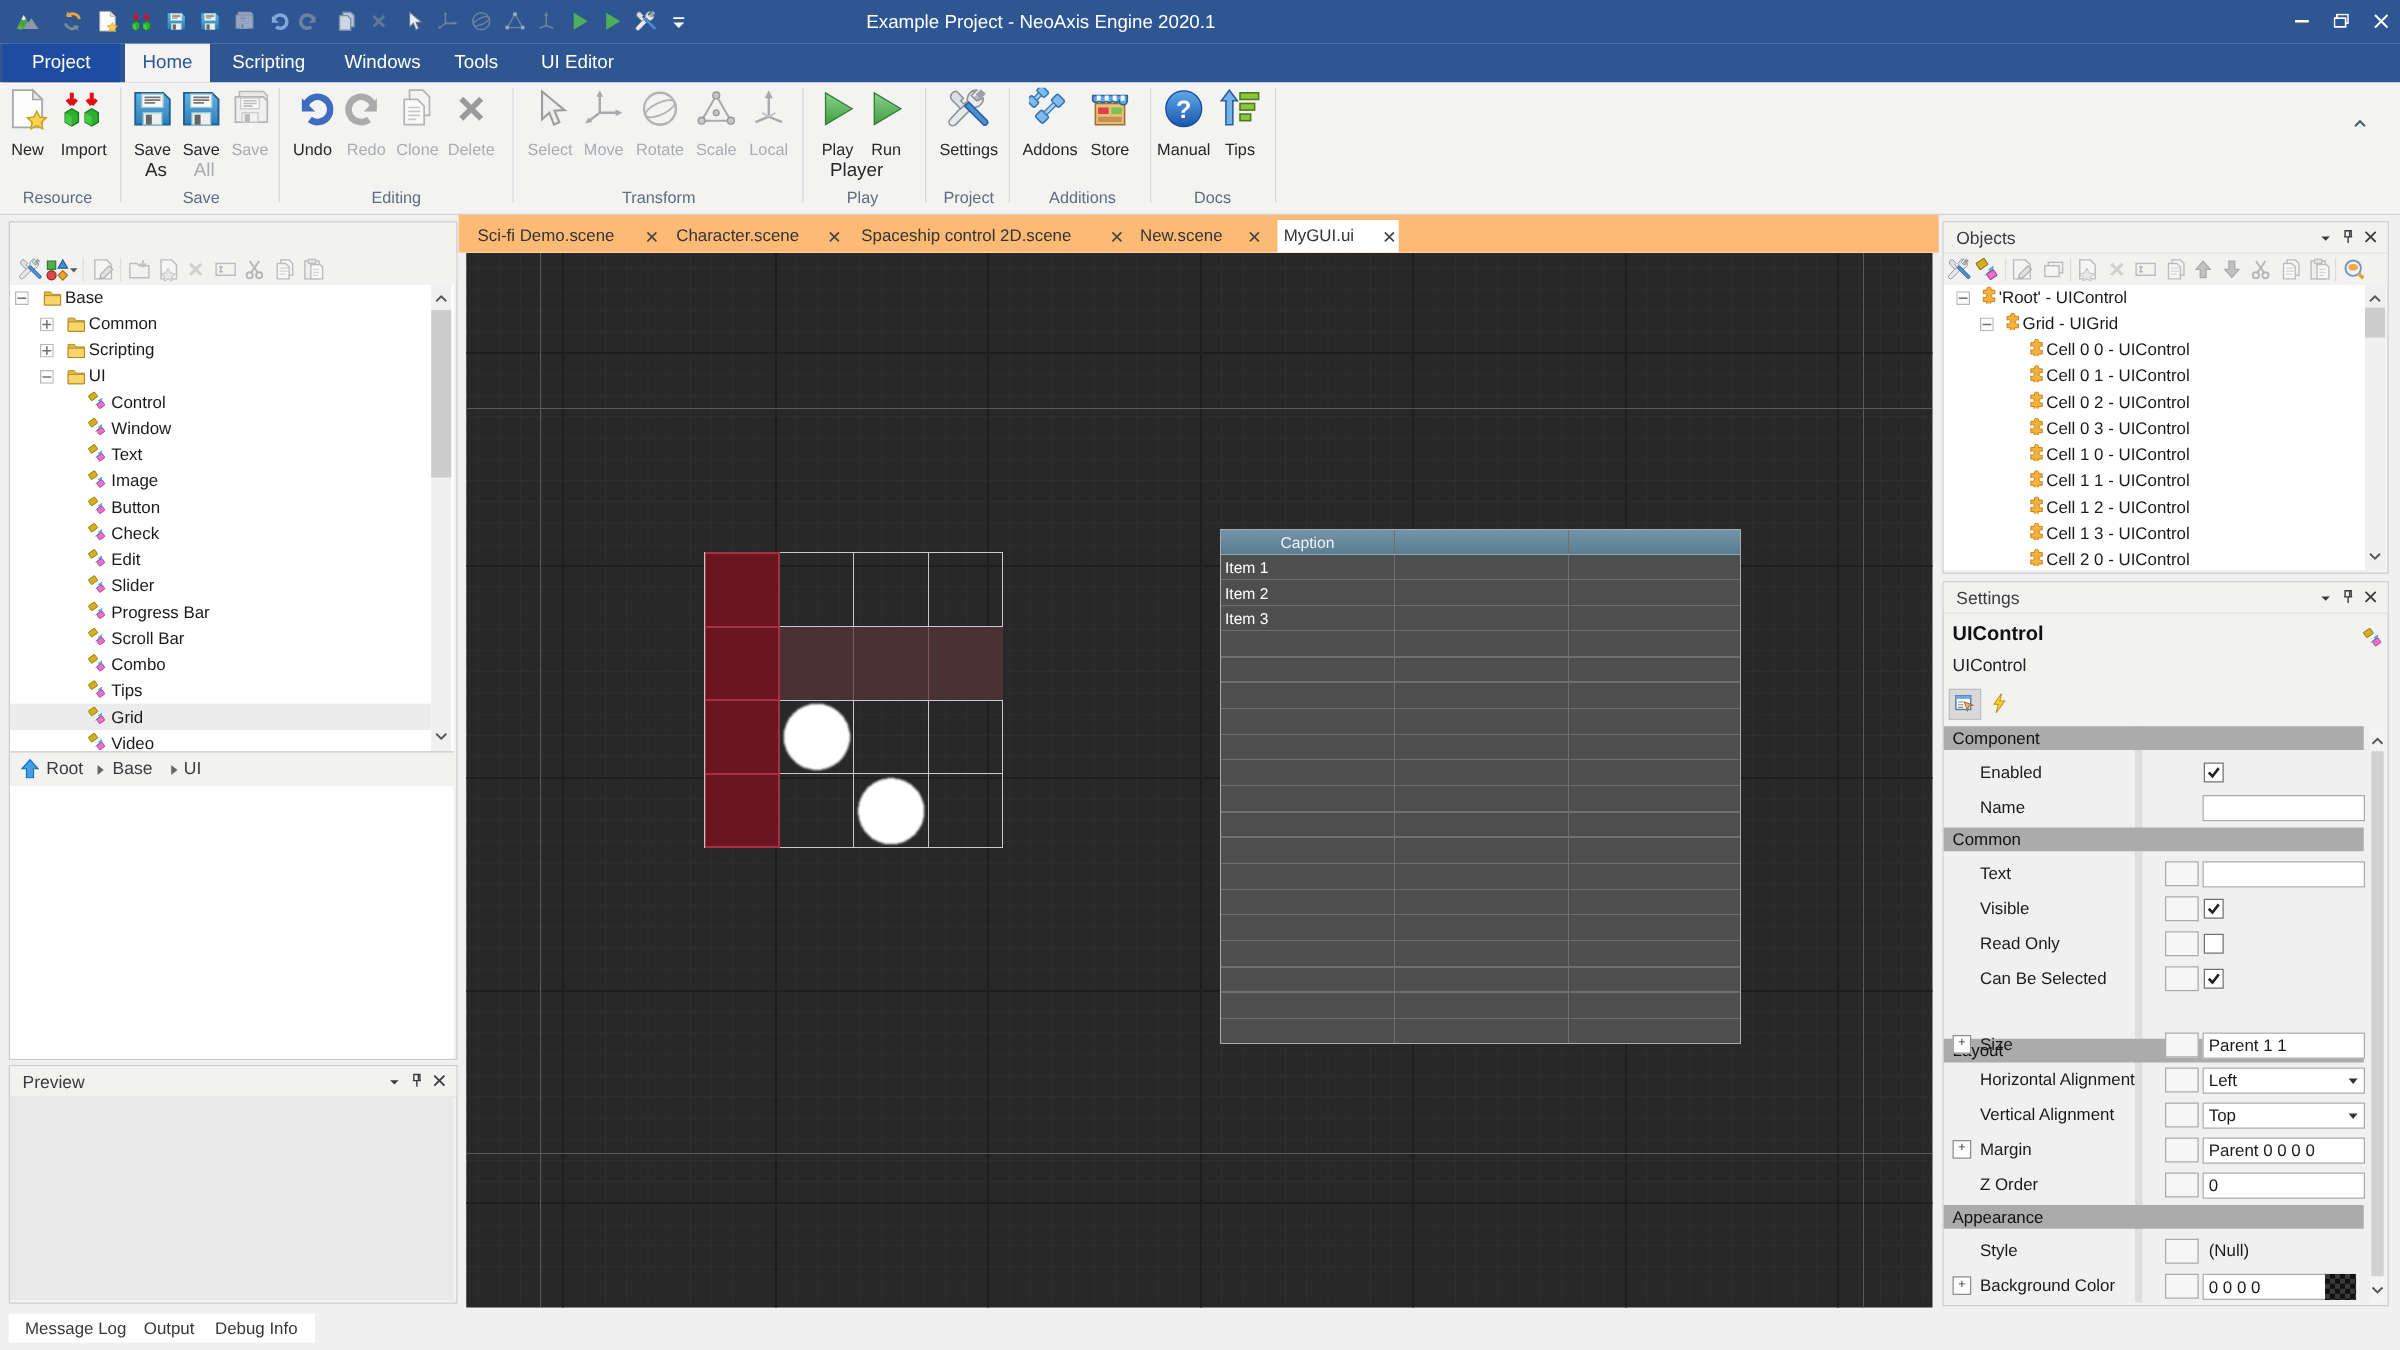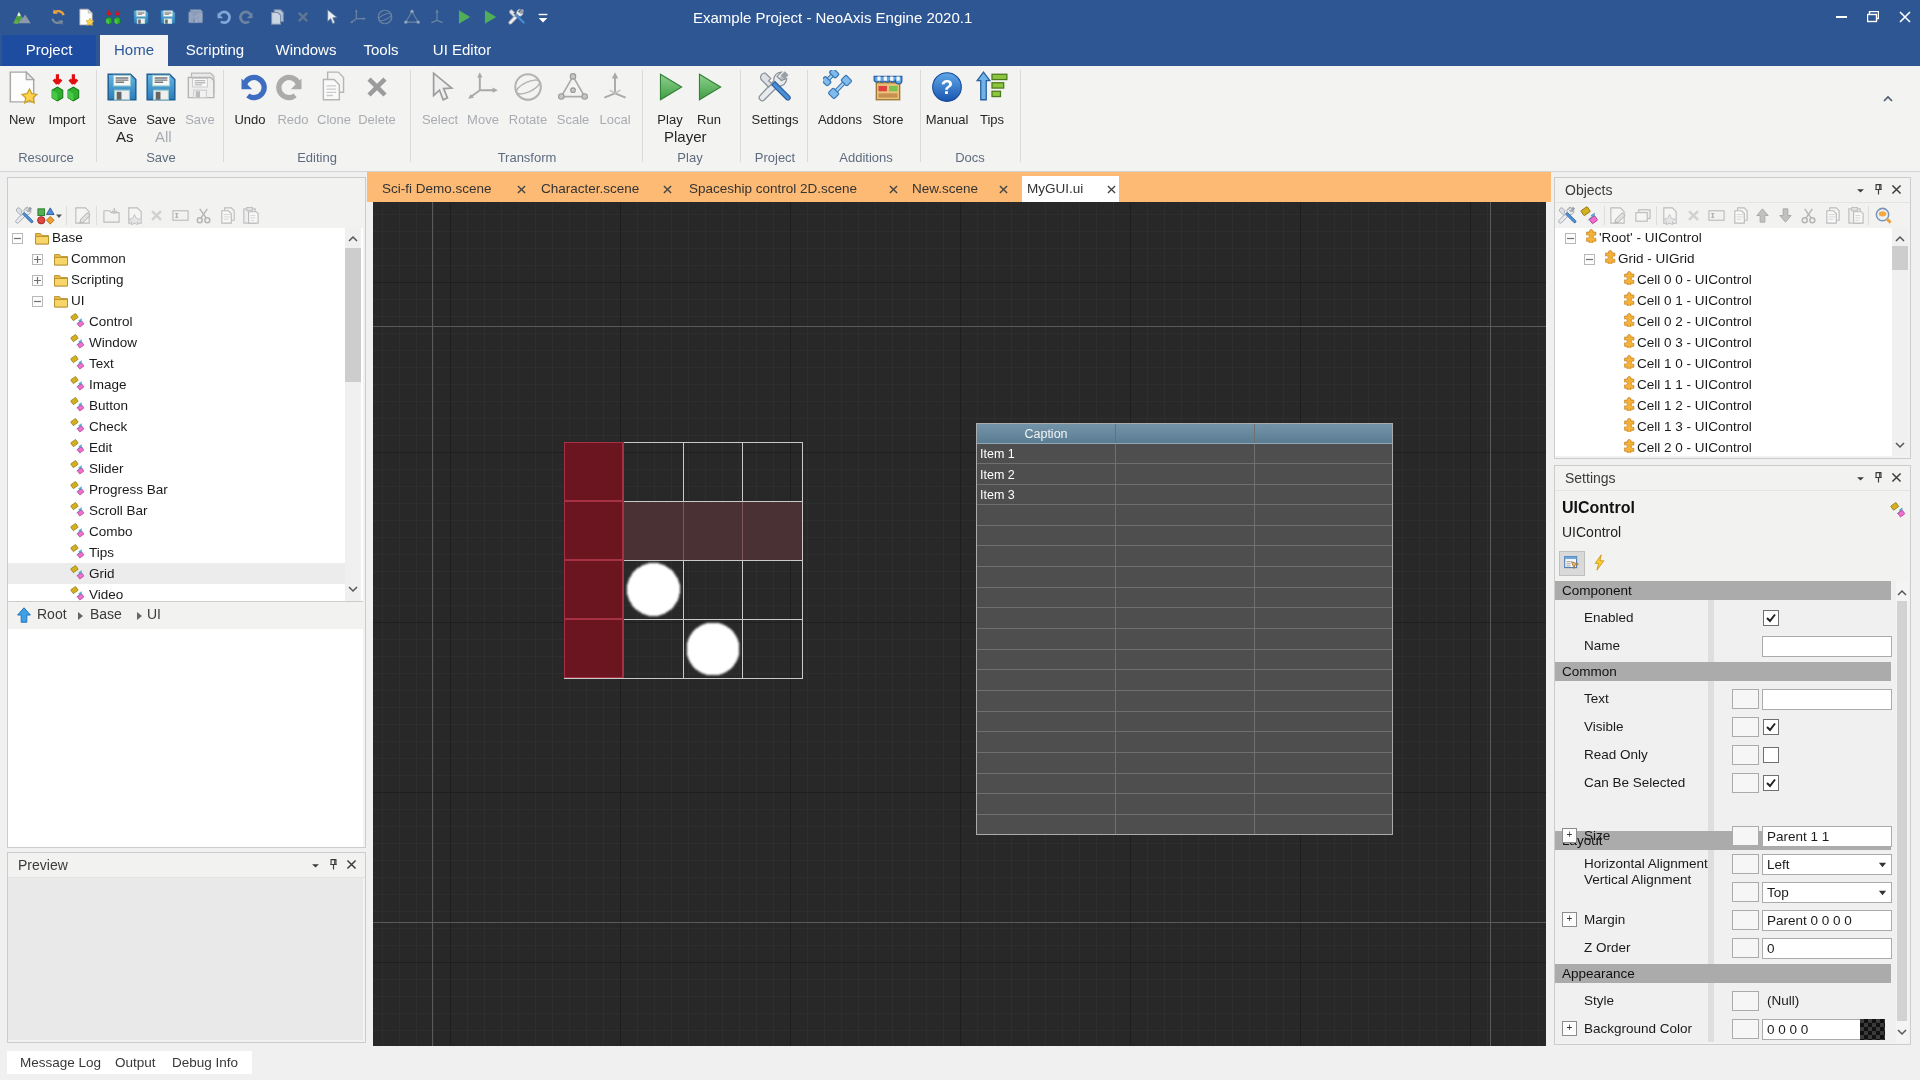--- a/index.html
+++ b/index.html
@@ -909,21 +909,21 @@
   <div class="sechead" style="top:218px;width:329px;margin-top:32px;">Layout</div>
   <div class="proplabel" style="left:29px;top:241px">Size</div>
   <div class="expbox" style="left:7px;top:247px">+</div>
   <div class="dbtn" style="left:177px;top:245px"></div>
   <div class="tfield" style="left:207px;top:245px;width:124px">Parent 1 1</div>
   <div class="proplabel" style="left:29px;top:269px">Horizontal Alignment</div>
   <div class="dbtn" style="left:177px;top:273px"></div>
   <div class="tfield" style="left:207px;top:273px;width:124px">Left<svg style="position:absolute;right:4px;top:6px" width="9" height="8" viewBox="0 0 10 8">
           <path d="M1 1.5 L5 6.5 L9 1.5 z" fill="#333"></path>
         </svg></div>
-  <div class="proplabel" style="left:29px;top:285px">Vertical Alignment</div>
+  <div class="proplabel" style="left:29px;top:297px">Vertical Alignment</div>
   <div class="dbtn" style="left:177px;top:301px"></div>
   <div class="tfield" style="left:207px;top:301px;width:124px">Top<svg style="position:absolute;right:4px;top:6px" width="9" height="8" viewBox="0 0 10 8">
           <path d="M1 1.5 L5 6.5 L9 1.5 z" fill="#333"></path>
         </svg></div>
   <div class="proplabel" style="left:29px;top:325px">Margin</div>
   <div class="expbox" style="left:7px;top:331px">+</div>
   <div class="dbtn" style="left:177px;top:329px"></div>
   <div class="tfield" style="left:207px;top:329px;width:124px">Parent 0 0 0 0</div>
   <div class="proplabel" style="left:29px;top:353px">Z Order</div>
   <div class="dbtn" style="left:177px;top:357px"></div>

